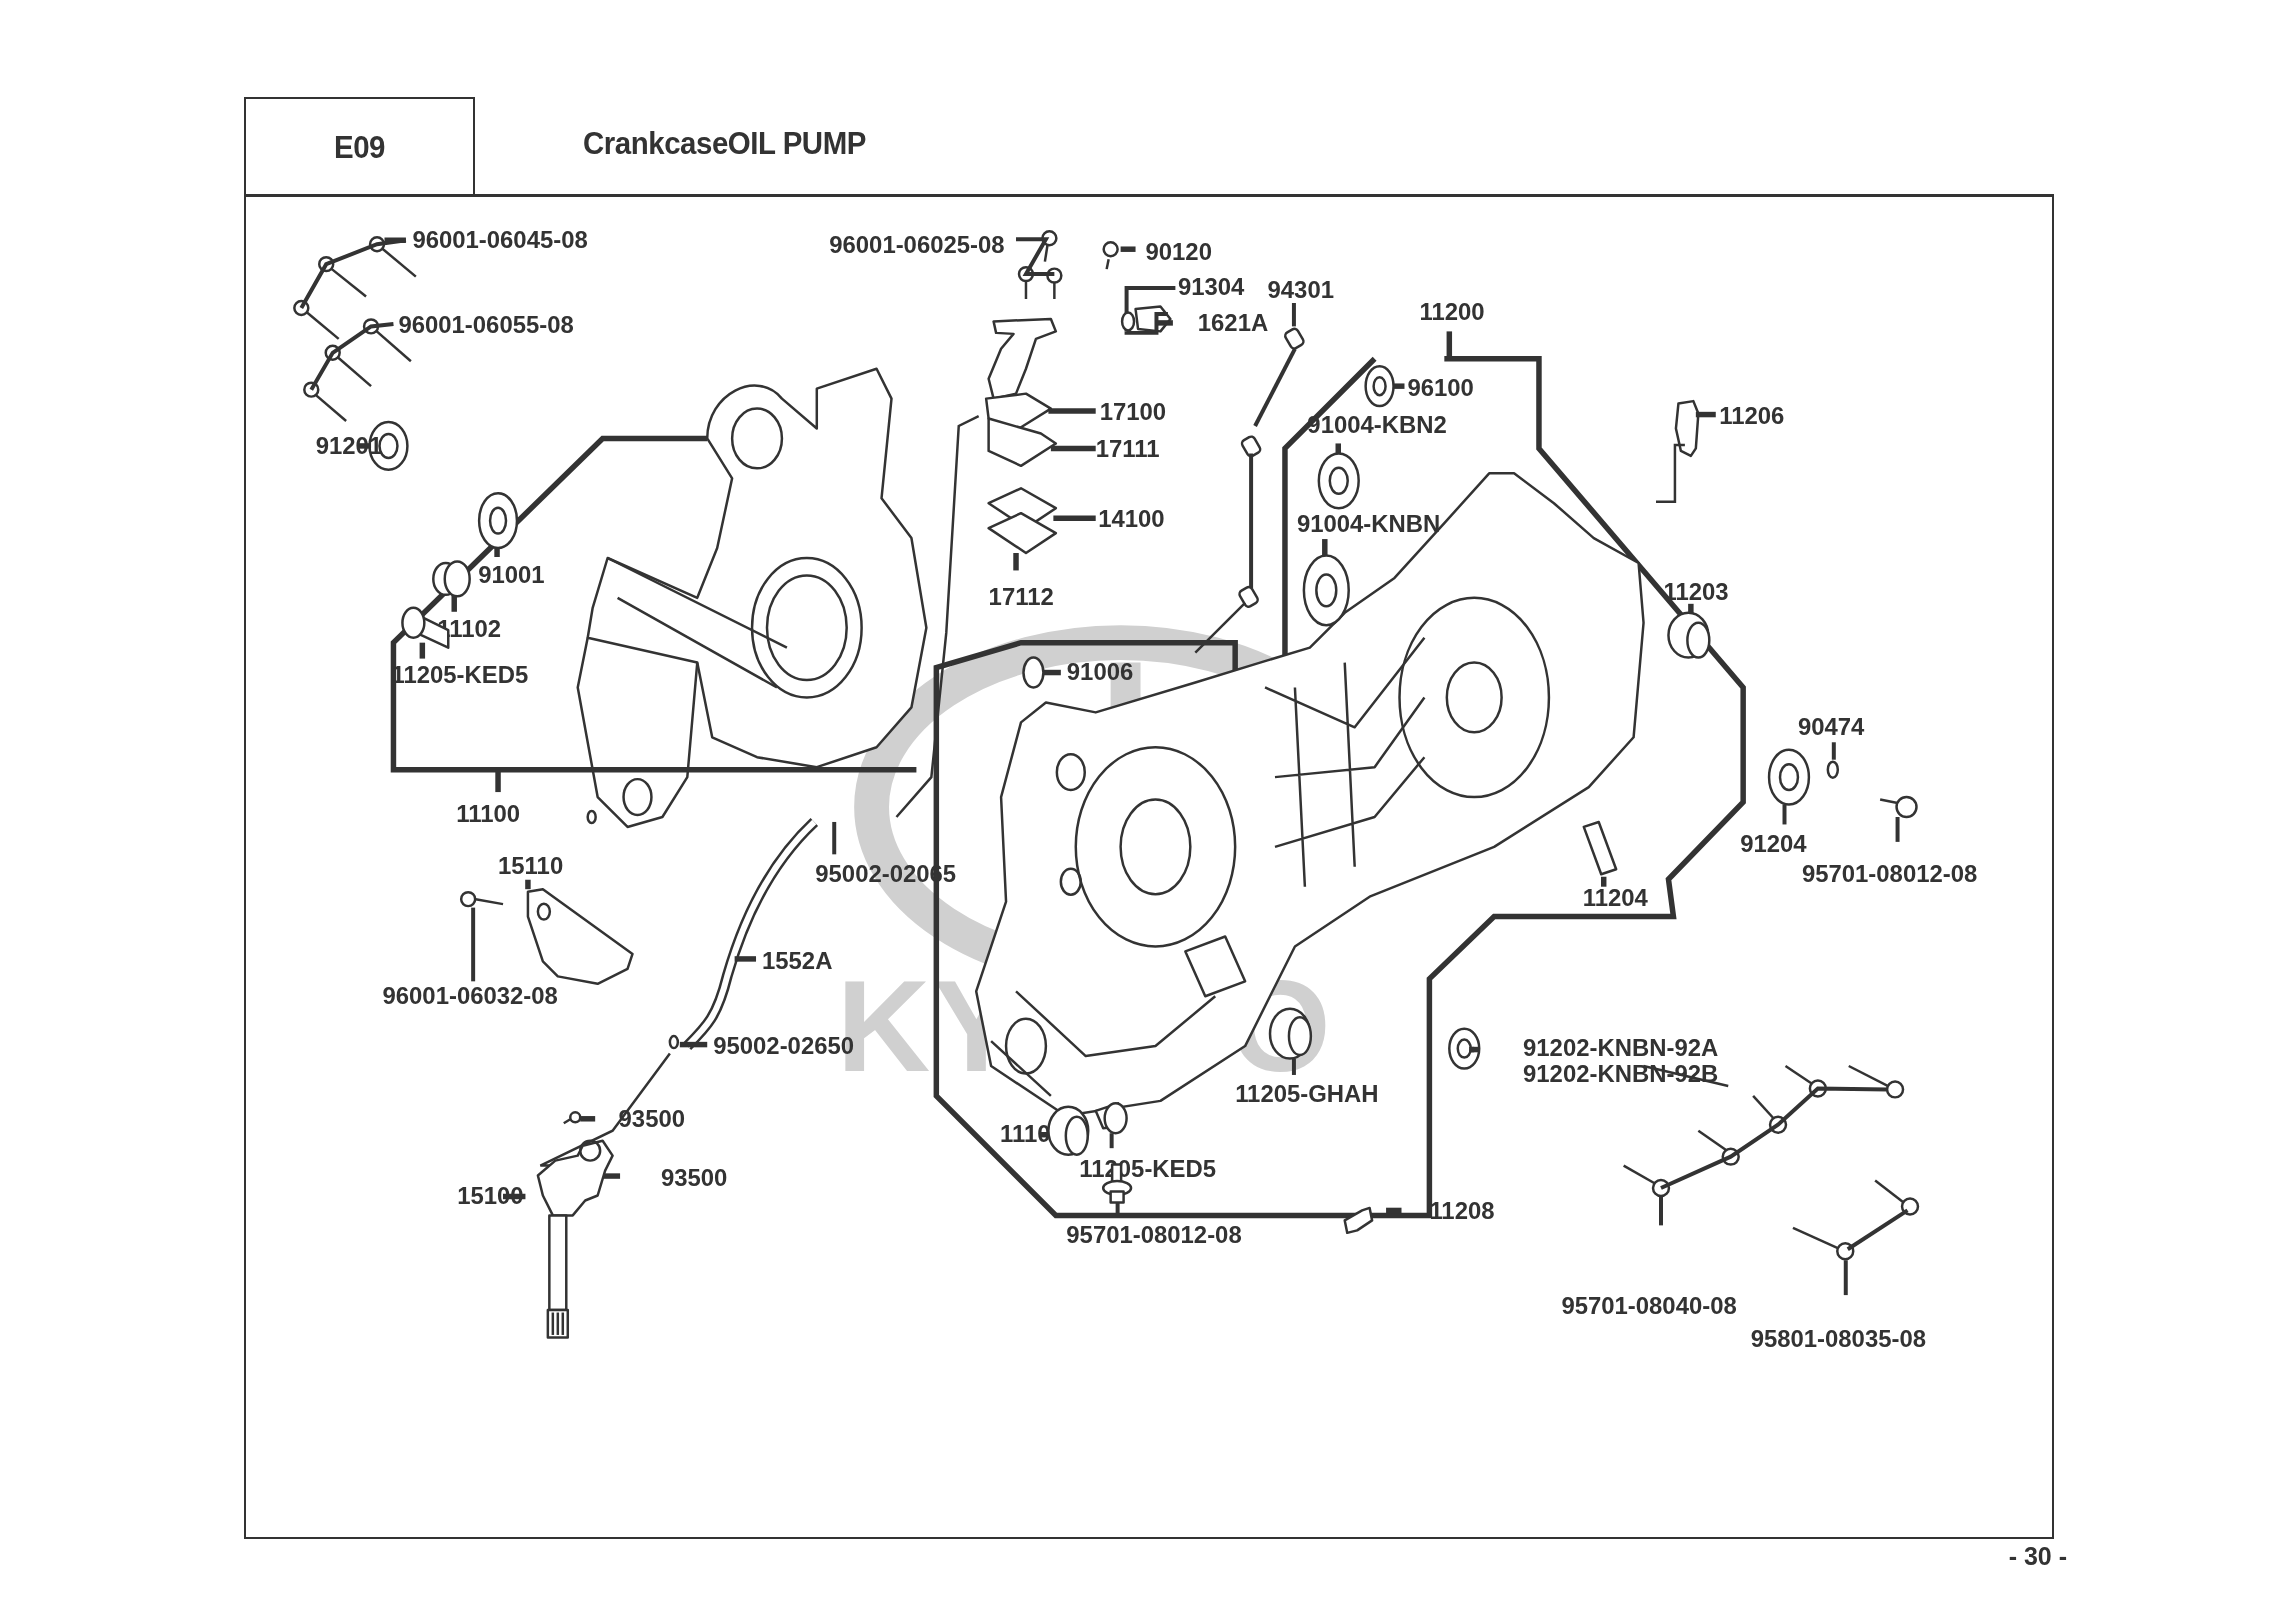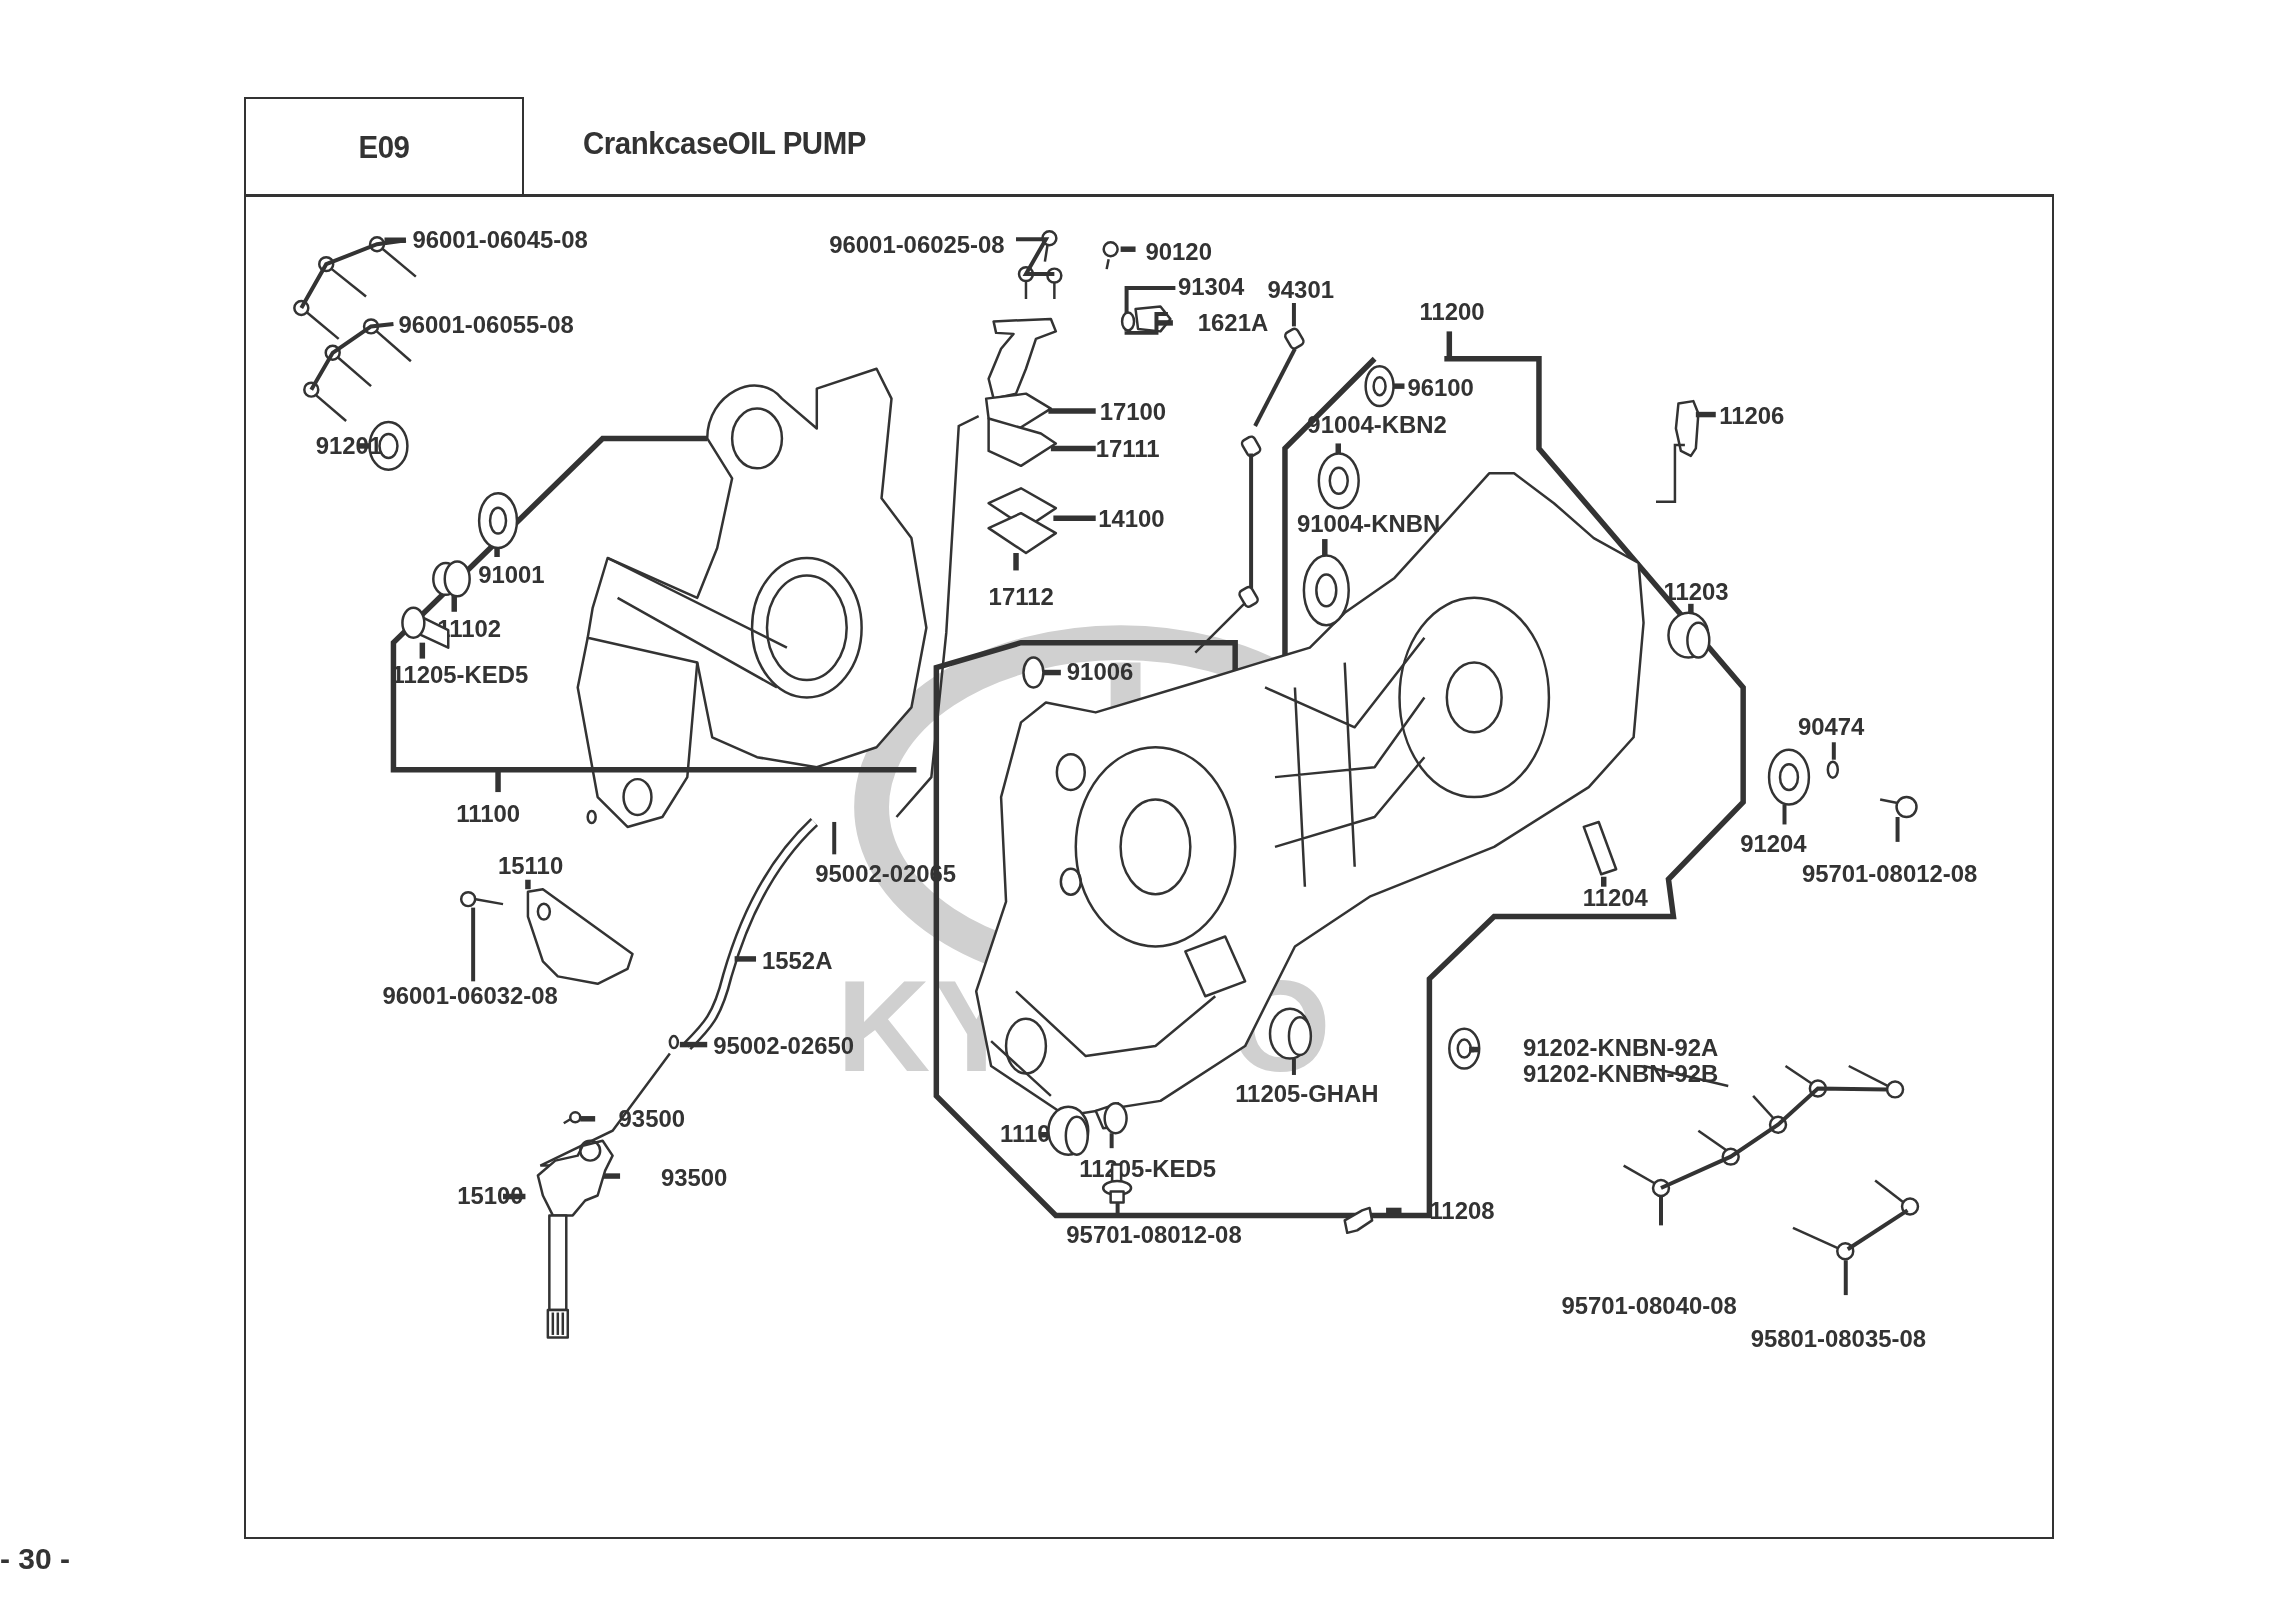--- a/index.html
+++ b/index.html
@@ -1,31 +1,31 @@
 <!DOCTYPE html>
 <html style="font-size:8px"><head>
 <meta charset="utf-8">
 <style>
   html, body { margin:0; padding:0; background:#ffffff; }
   body { width:2295px; height:1622px; position:relative; overflow:hidden;
          font-family:"Liberation Sans", sans-serif; color:#333333; }
   .page { position:absolute; left:0; top:0; width:2295px; height:1622px; }
   
-  .hdr-code { position:absolute; left:244px; top:97px; width:280px; height:98px;
+  .hdr-code { position:absolute; left:244px; top:97px; width:231px; height:98px;
               border:2.5px solid #333; border-bottom:none; box-sizing:border-box; }
   .hdr-title-line { position:absolute; left:244px; top:194px; width:1810px; height:2.5px; background:#333; }
   .hdr-code-text { position:absolute; left:0; top:0; width:100%; height:100%;
                    display:flex; align-items:center; justify-content:center;
                    font-weight:bold; font-size:32px; letter-spacing:-0.5px; transform:scaleX(0.92); }
   .hdr-title-text { position:absolute; left:583px; top:125px; font-weight:bold; font-size:32px;
                     letter-spacing:-0.5px; transform:scaleX(0.92); transform-origin:left center; white-space:nowrap; }
   .frame { position:absolute; left:244px; top:194px; width:1810px; height:1345px;
            border:2.5px solid #333; border-top:none; box-sizing:border-box; }
-  .page-num { position:absolute; left:0; width:2067px; top:1542px; text-align:left;
-              font-weight:bold; font-size:30px; }
+  .page-num { position:absolute; left:0; width:2067px; top:1542px; text-align:right;
+              font-weight:bold; font-size:25px; }
   
   svg.diagram { position:absolute; left:0; top:0; }
   .lbl { font-family:"Liberation Sans", sans-serif; font-weight:bold; font-size:48px; fill:#333; }
   .lead { stroke:#333; stroke-width:11; fill:none; }
   .group { stroke:#333; stroke-width:11; fill:none; stroke-linejoin:miter; }
   .thin { stroke:#333; stroke-width:5; fill:none; }
   .part { stroke:#333; stroke-width:5; fill:#fff; stroke-linejoin:round; }
   .partf { stroke:#333; stroke-width:5; fill:none; stroke-linejoin:round; }
   .wm { fill:#d0d0d0; }
   .wm-ring { fill:none; stroke:#d0d0d0; stroke-width:70; }

